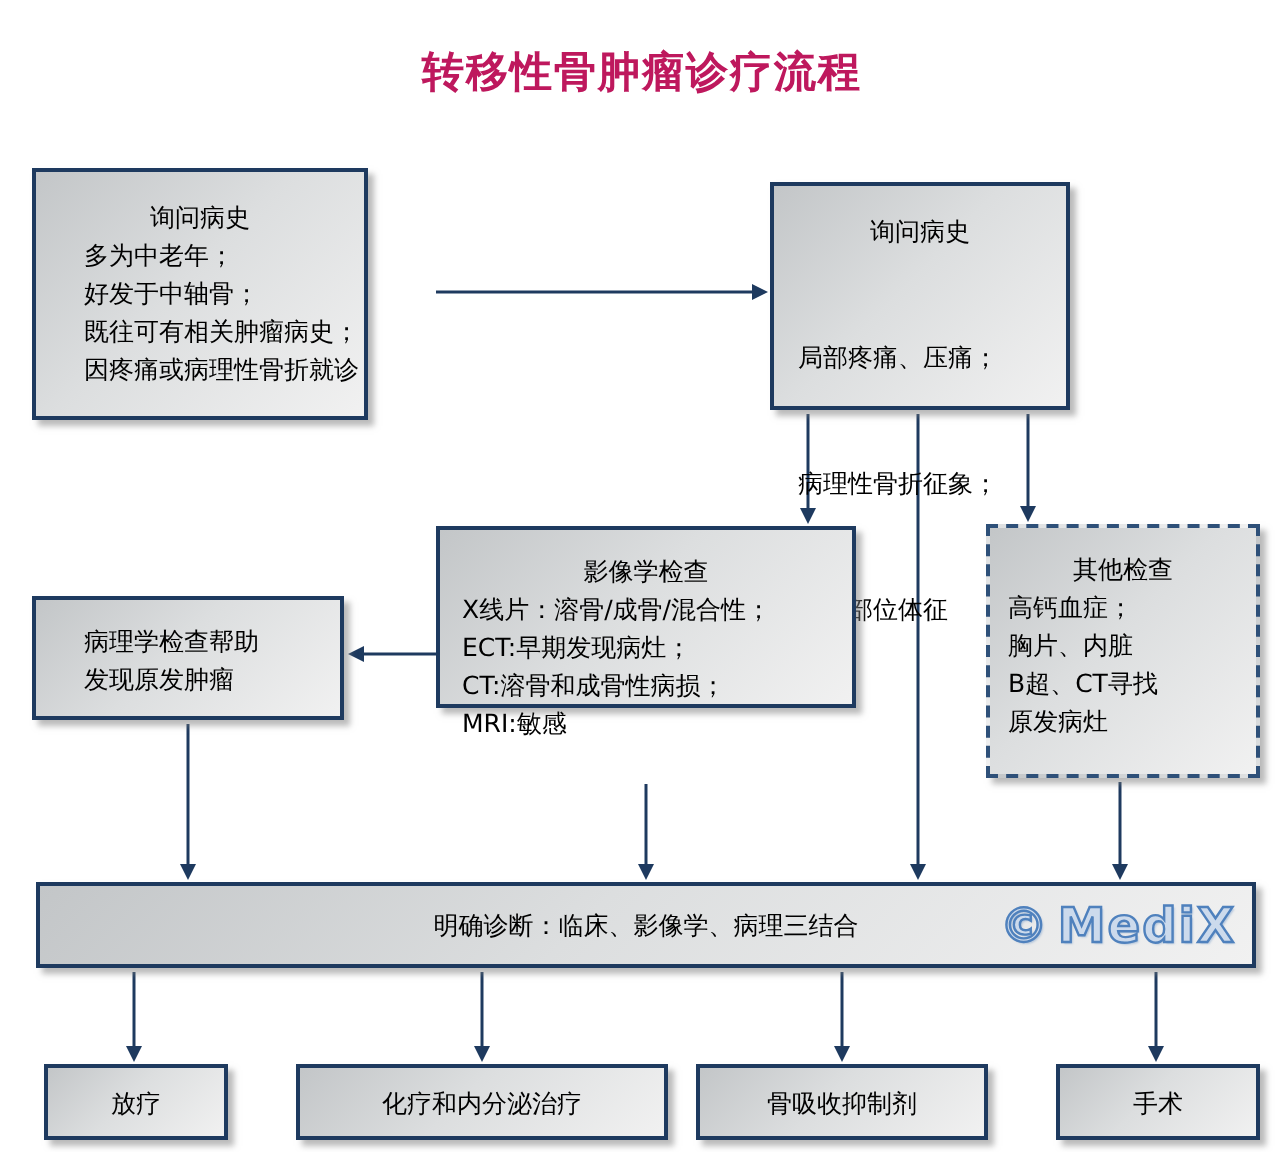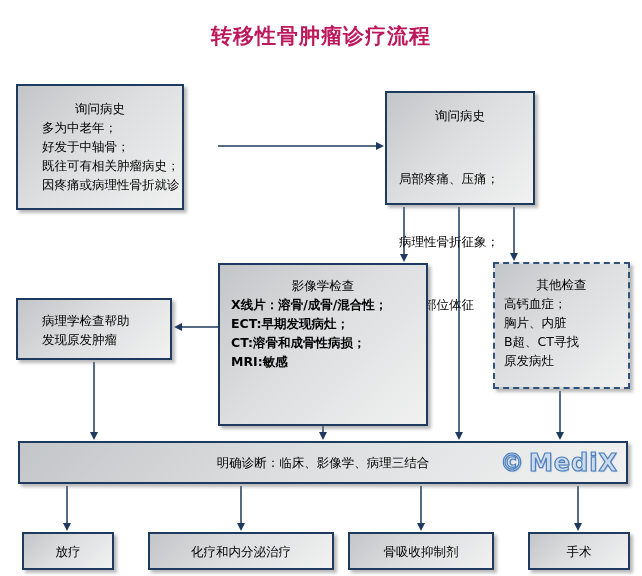--- a/index.html
+++ b/index.html
@@ -22,22 +22,22 @@
   .node-title{text-align:center;}
   .node-line{text-align:left;}
   .dashed{border:2px dashed #2e5079;}
 
   #box-history{left:16px;top:84px;width:168px;height:126px;padding-top:13px;}
   #box-history .node-line{padding-left:24px;}
 
   #box-physical{left:385px;top:91px;width:150px;height:114px;padding-top:13px;}
   #box-physical .node-line{padding-left:12px;margin-top:44px;}
 
-  #box-imaging{left:218px;top:263px;width:210px;height:163px;padding-top:11px;}
-  #box-imaging .node-line{padding-left:11px;font-weight:bold;}
+  #box-imaging{left:218px;top:263px;width:210px;height:91px;padding-top:11px;}
+  #box-imaging .node-line{padding-left:11px;}
 
   #box-other{left:493px;top:262px;width:137px;height:127px;padding-top:11px;}
   #box-other .node-line{padding-left:9px;}
 
   #box-pathology{left:16px;top:298px;width:156px;height:62px;padding-top:11px;}
   #box-pathology .node-line{padding-left:24px;}
 
   #bar-diagnosis{
     left:18px;top:441px;width:610px;height:43px;
     display:flex;align-items:center;justify-content:center;

